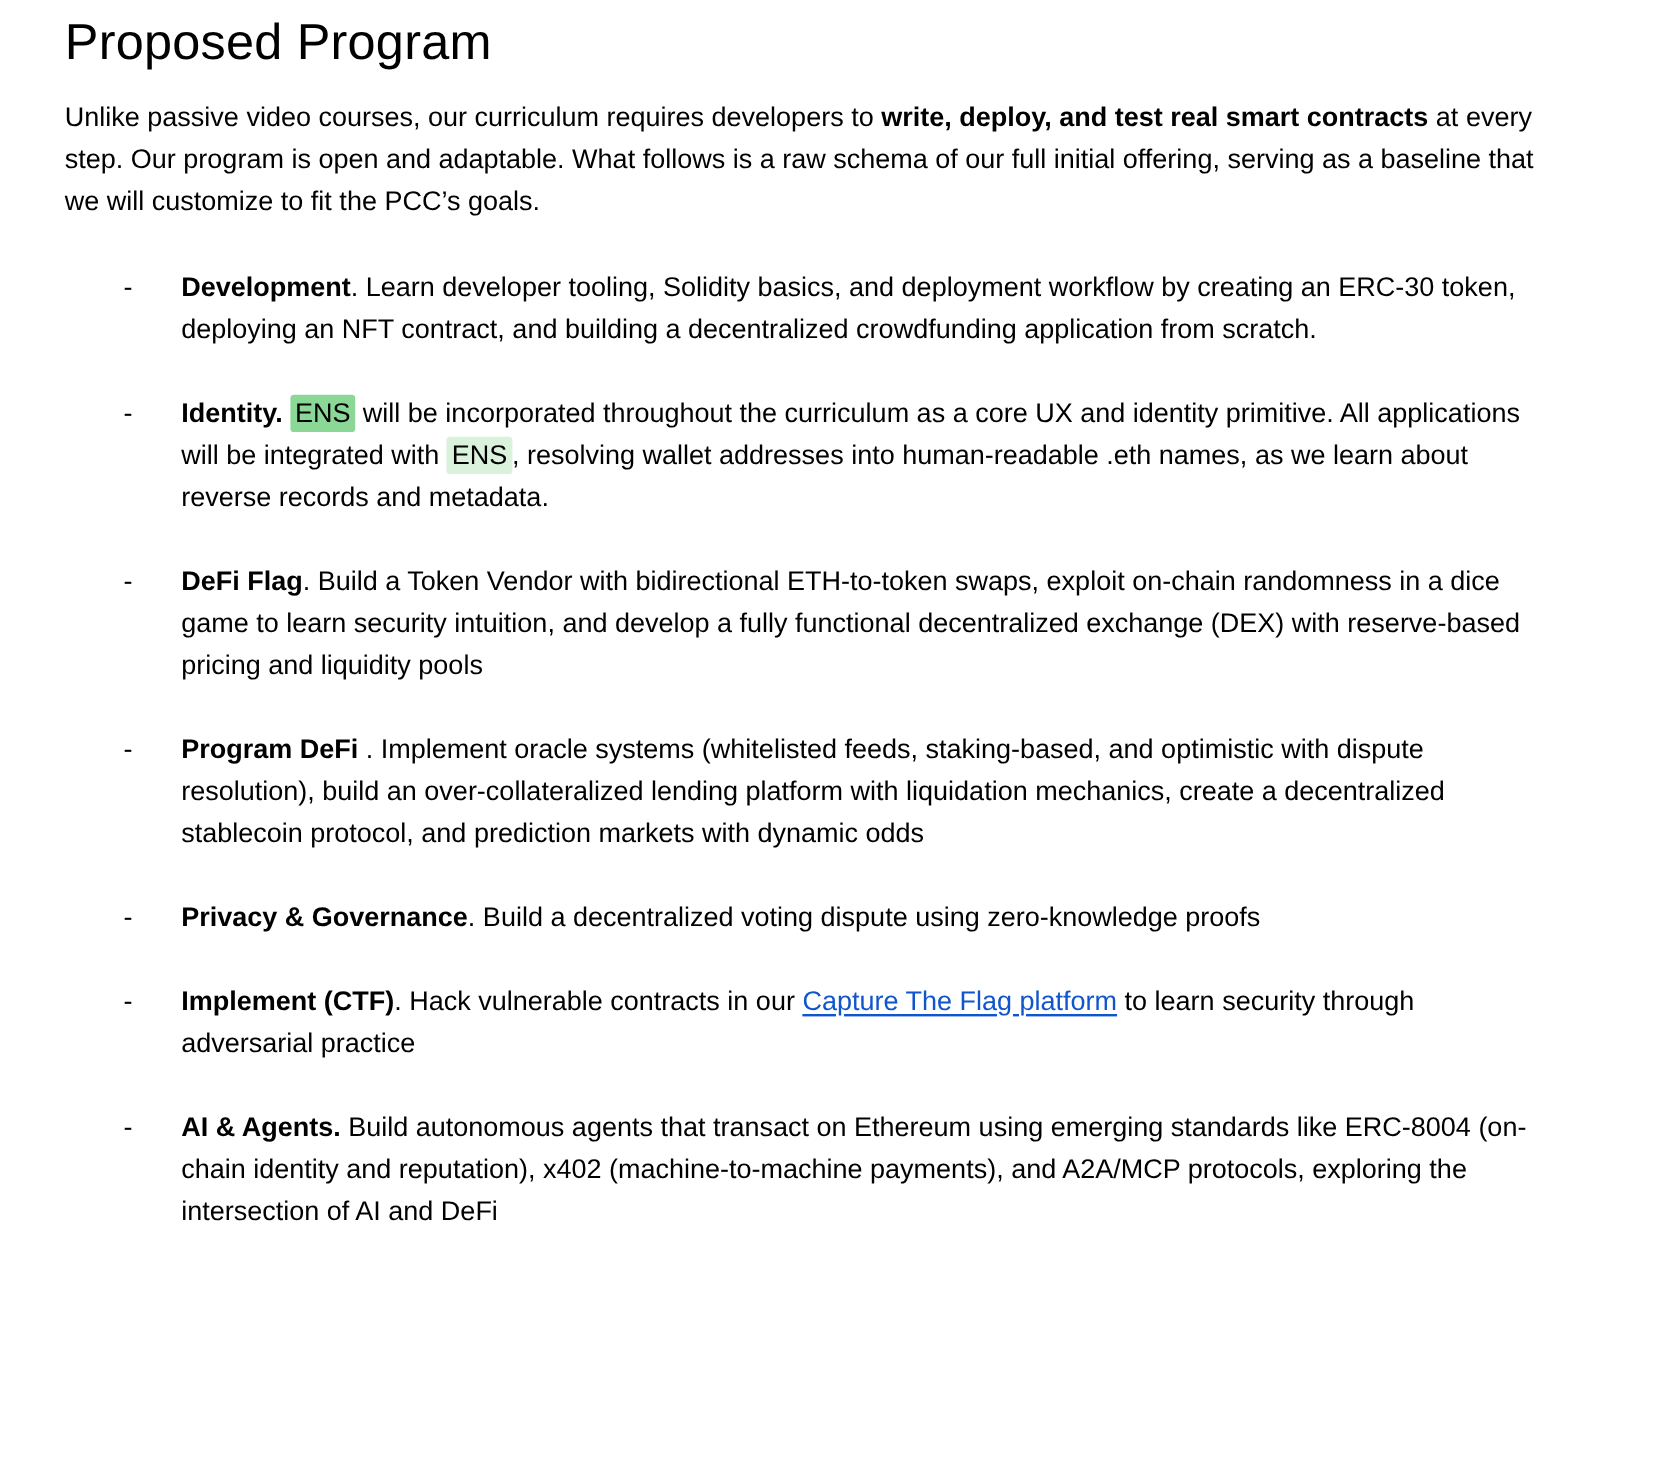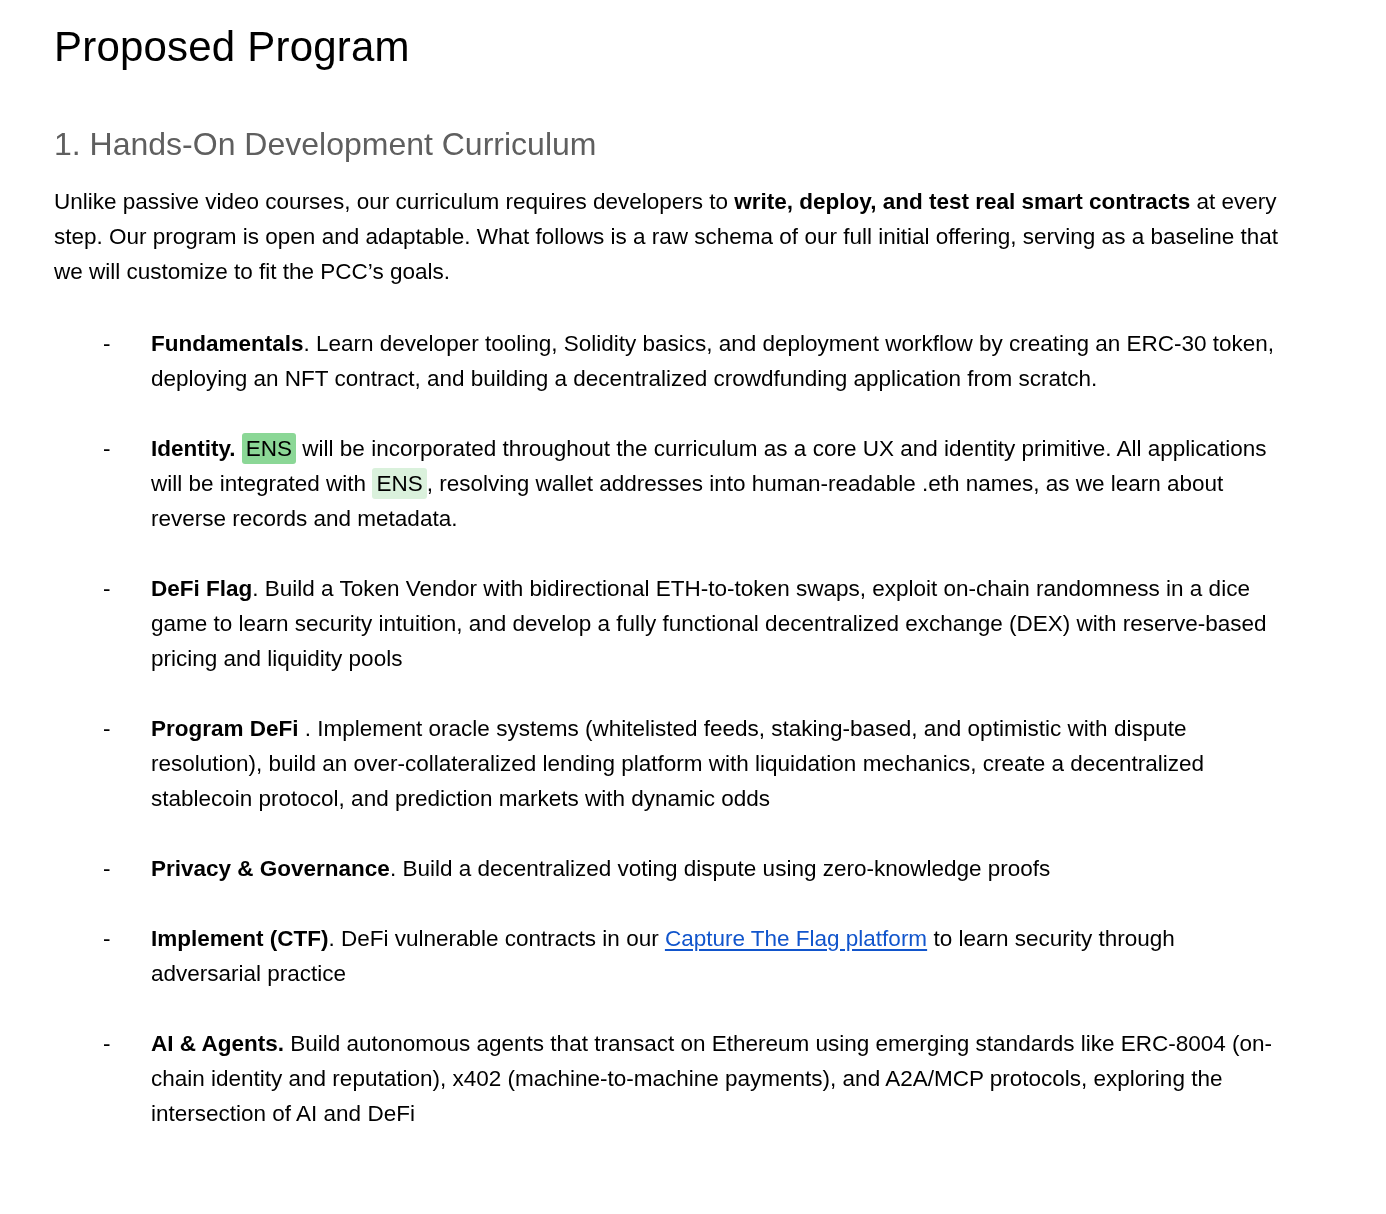--- a/index.html
+++ b/index.html
@@ -11,21 +11,21 @@
     width: 1386px;
     height: 1214px;
     overflow: hidden;
     font-family: "Liberation Sans", sans-serif;
     color: #000000;
     -webkit-font-smoothing: antialiased;
   }
   .page {
     box-sizing: border-box;
     width: 1386px;
-    padding: 22px 102px 0 54px;
+    padding: 10px 102px 0 54px;
   }
   h1.doc-title {
     margin: 0;
     font-size: 42px;
     font-weight: 400;
     line-height: 50px;
     color: #000000;
     letter-spacing: 0.2px;
   }
   h2.section-heading {
@@ -74,45 +74,44 @@
     text-underline-offset: 3px;
     cursor: pointer;
     margin-top: 32px;
   }
 </style>
 </head>
 <body>
 
 <div class="page">
   <h1 class="doc-title">Proposed Program</h1>
-  <h2 class="section-heading">1. Hands-On Development Curriculum</h2>
   <p class="intro"><span>Unlike passive video courses, our curriculum requires developers to </span><span class="b">write, deploy, and test real smart contracts</span><span> at every step. Our program is open and adaptable. What follows is a raw schema of our full initial offering, serving as a baseline that we will customize to fit the PCC’s goals.</span></p>
   <ul class="curriculum">
       <li>
         <span class="marker">-</span>
-        <div class="li-content"><span class="b">Fundamentals</span><span>. Learn developer tooling, Solidity basics, and deployment workflow by creating an ERC-30 token, deploying an NFT contract, and building a decentralized crowdfunding application from scratch.</span></div>
+        <div class="li-content"><span class="b">Development</span><span>. Learn developer tooling, Solidity basics, and deployment workflow by creating an ERC-30 token, deploying an NFT contract, and building a decentralized crowdfunding application from scratch.</span></div>
       </li>
       <li>
         <span class="marker">-</span>
         <div class="li-content"><span class="b">Identity. </span><span class="hl hl-strong">ENS</span><span> will be incorporated throughout the curriculum as a core UX and identity primitive. All applications will be integrated with </span><span class="hl hl-light">ENS</span><span>, resolving wallet addresses into human-readable .eth names, as we learn about reverse records and metadata.</span></div>
       </li>
       <li>
         <span class="marker">-</span>
         <div class="li-content"><span class="b">DeFi Flag</span><span>. Build a Token Vendor with bidirectional ETH-to-token swaps, exploit on-chain randomness in a dice game to learn security intuition, and develop a fully functional decentralized exchange (DEX) with reserve-based pricing and liquidity pools</span></div>
       </li>
       <li>
         <span class="marker">-</span>
         <div class="li-content"><span class="b">Program DeFi</span><span> . Implement oracle systems (whitelisted feeds, staking-based, and optimistic with dispute resolution), build an over-collateralized lending platform with liquidation mechanics, create a decentralized stablecoin protocol, and prediction markets with dynamic odds</span></div>
       </li>
       <li>
         <span class="marker">-</span>
         <div class="li-content"><span class="b">Privacy &amp; Governance</span><span>. Build a decentralized voting dispute using zero-knowledge proofs</span></div>
       </li>
       <li>
         <span class="marker">-</span>
-        <div class="li-content"><span class="b">Implement (CTF)</span><span>. DeFi vulnerable contracts in our </span><a class="doc-link" href="#">Capture The Flag platform</a><span> to learn security through adversarial practice</span></div>
+        <div class="li-content"><span class="b">Implement (CTF)</span><span>. Hack vulnerable contracts in our </span><a class="doc-link" href="#">Capture The Flag platform</a><span> to learn security through adversarial practice</span></div>
       </li>
       <li>
         <span class="marker">-</span>
         <div class="li-content"><span class="b">AI &amp; Agents.</span><span> Build autonomous agents that transact on Ethereum using emerging standards like ERC-8004 (on-chain identity and reputation), x402 (machine-to-machine payments), and A2A/MCP protocols, exploring the intersection of AI and DeFi</span></div>
       </li>
     </ul>
 </div>
 
 </body></html>

